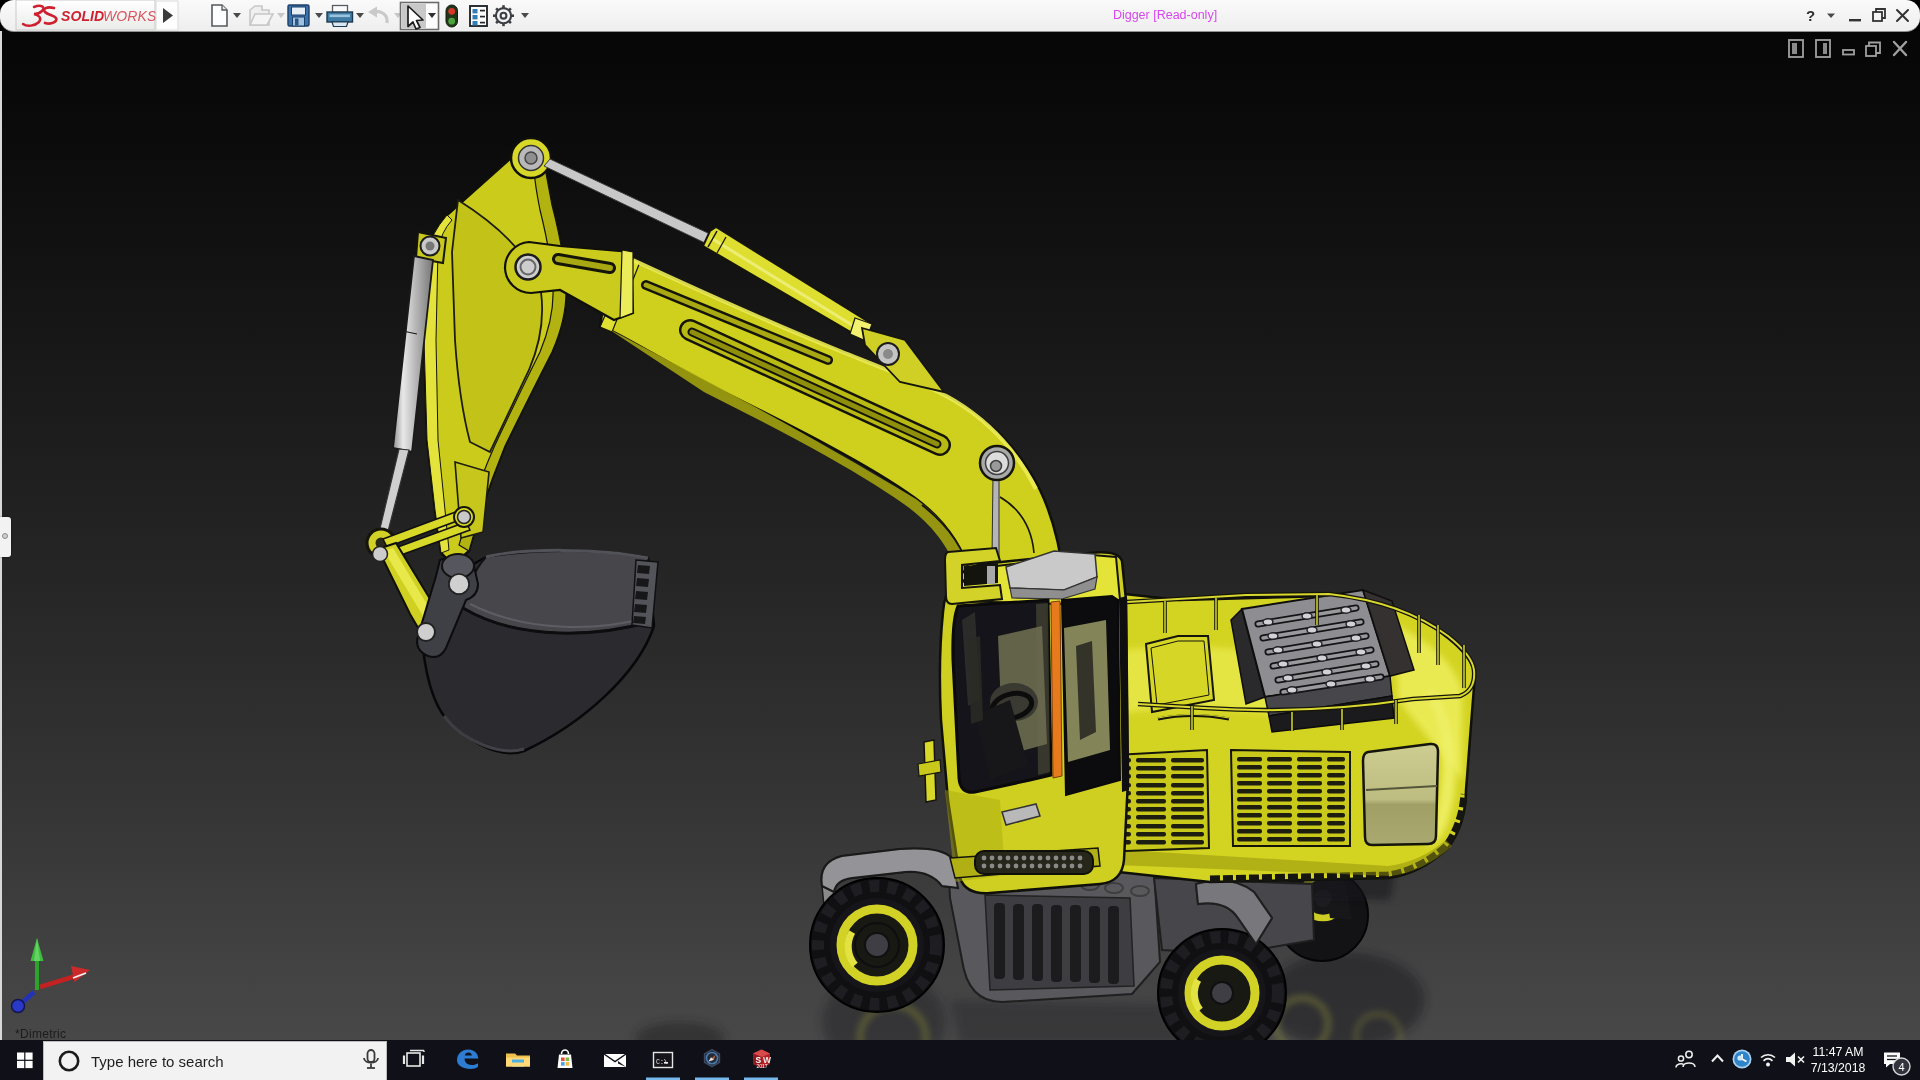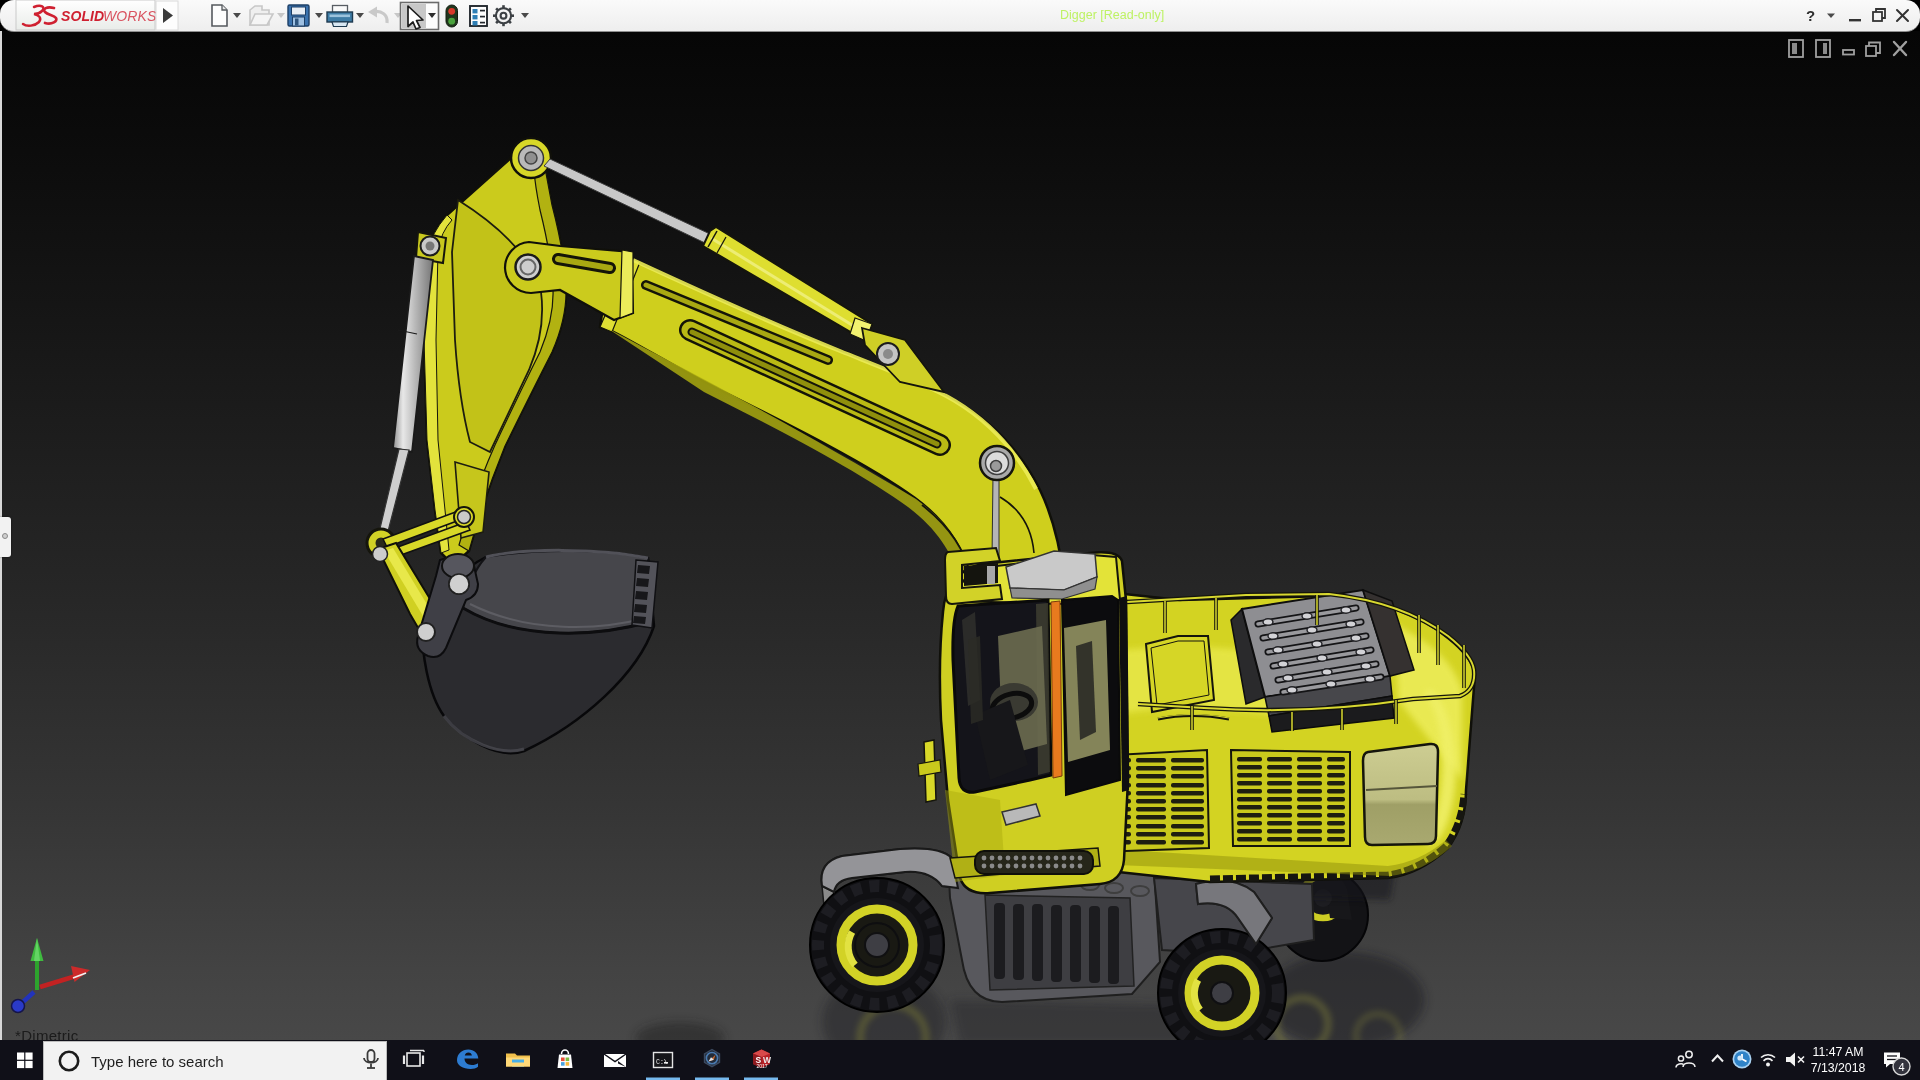--- a/index.html
+++ b/index.html
@@ -3,22 +3,22 @@
 <meta charset="utf-8">
 <style>
 html,body{margin:0;padding:0;width:1920px;height:1080px;overflow:hidden;background:#000;font-family:"Liberation Sans",sans-serif;}
 #stage{position:absolute;top:0;left:0;width:1920px;height:1080px;}
 #toolbar{position:absolute;top:0;left:0;width:1920px;height:31px;background:linear-gradient(#fafafa,#eeeeee);border-bottom:1px solid #8f8f8f;z-index:30;border-radius:14px;}
 #viewport{position:absolute;top:31px;left:0;width:1920px;height:1009px;background:linear-gradient(180deg,#060606 0%,#0c0c0c 12%,#181818 32%,#262626 55%,#363636 78%,#434343 93%,#484848 100%);z-index:1;}
 #machinesvg{position:absolute;top:0;left:0;z-index:5;}
 #taskbar{position:absolute;top:1040px;left:0;width:1920px;height:40px;background:#101018;z-index:40;}
 #searchbox{position:absolute;left:43px;top:1041px;width:344px;height:39px;background:#f2f2f2;border:1px solid #bdbdbd;border-bottom:none;box-sizing:border-box;z-index:41;text-decoration:underline;}
 #searchtext{position:absolute;left:47px;top:11px;font-size:15px;color:#1f1f1f;}
-#title{position:absolute;top:8px;left:1060px;width:210px;text-align:left;font-size:12.5px;color:#bef264;z-index:31;}
-#dimetric{position:absolute;top:1027px;left:15px;font-size:15px;color:#1b1b1b;z-index:6;letter-spacing:0.3px;}
+#title{position:absolute;top:8px;left:1060px;width:210px;text-align:center;font-size:12.5px;color:#d946ef;z-index:31;}
+#dimetric{position:absolute;top:1027px;left:15px;font-size:12px;color:#1b1b1b;z-index:6;letter-spacing:0.3px;}
 #lefttab{position:absolute;left:0;top:517px;width:11px;height:40px;background:#f2f2f2;border-radius:0 3px 3px 0;z-index:6;box-shadow:0 0 2px rgba(0,0,0,.6);}
 #lefttab .dot{position:absolute;left:2px;top:16px;width:6px;height:6px;border-radius:50%;background:#cfcfcf;border:1px solid #8a8a8a;box-sizing:border-box;}
 #leftedge{position:absolute;left:0;top:31px;width:2px;height:1009px;background:#d8d8d8;z-index:5;}
 </style>
 </head>
 <body>
 <div id="stage">
 <div id="viewport"></div>
 <div id="leftedge"></div>
 <svg id="machinesvg" width="1920" height="1080" viewBox="0 0 1920 1080">

